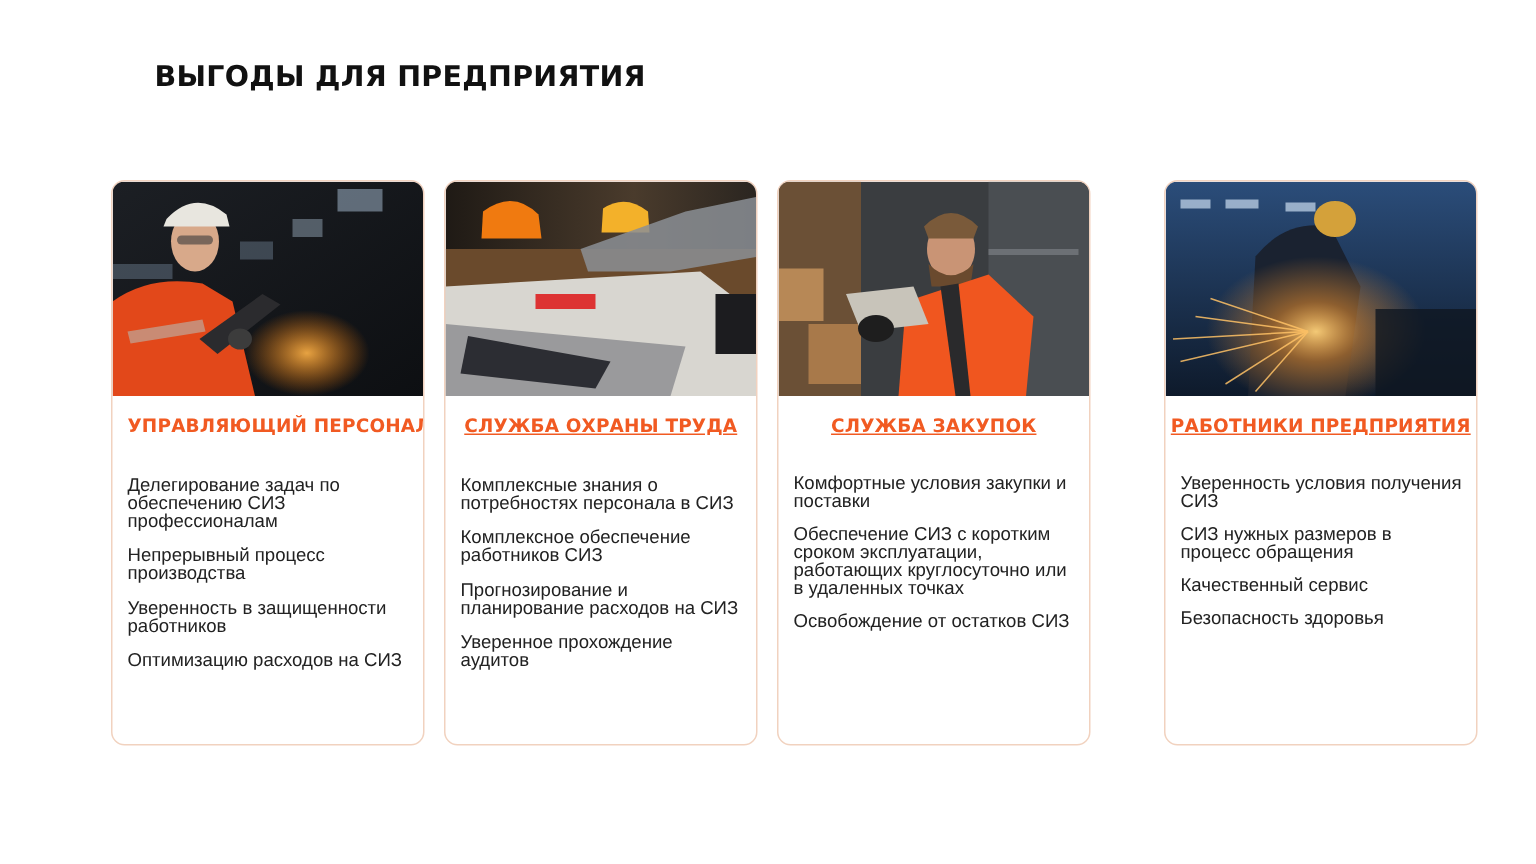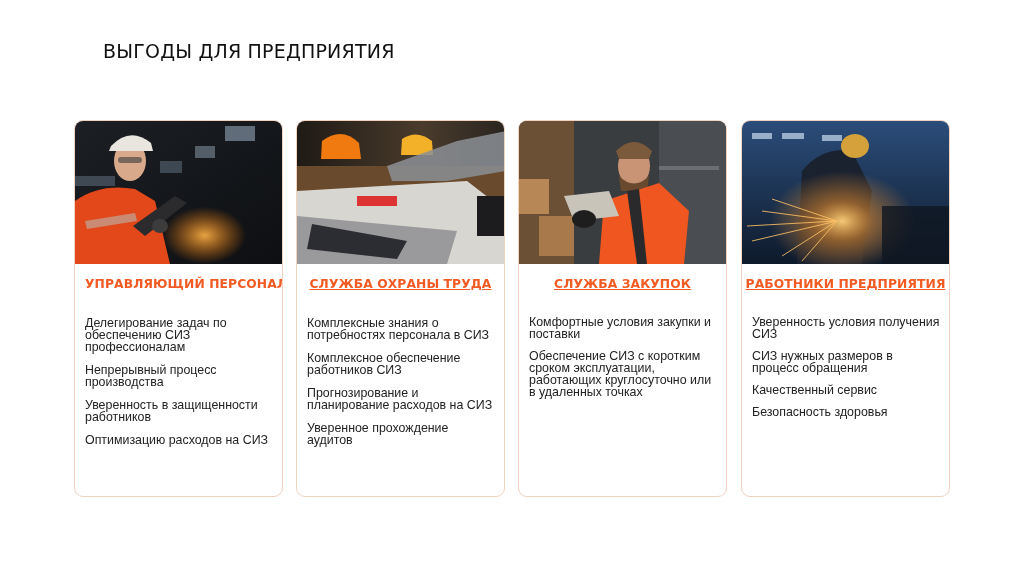--- a/index.html
+++ b/index.html
@@ -1,21 +1,21 @@
 <!DOCTYPE html>
 <html><head>
 <meta charset="utf-8">
 <style>
   html, body { margin: 0; padding: 0; }
   body {
     width: 1024px; height: 576px; background: #ffffff; position: relative; overflow: hidden;
     font-family: "Liberation Sans", sans-serif; color: #1a1a1a;
   }
   .title {
-    position: absolute; left: 103px; top: 40px; font-size: 19px; font-weight: normal;
+    position: absolute; left: 103px; top: 40px; font-size: 19px; font-weight: bold;
     letter-spacing: 0.2px; color: #111111; font-family: "DejaVu Sans", sans-serif;
   }
   .card {
     position: absolute; top: 120px; width: 209px; height: 377px;
     border: 1px solid #f1d2bf; border-radius: 9px; overflow: hidden; background: #fff;
     box-sizing: border-box;
   }
   .photo { position: absolute; left: 0; top: 0; width: 100%; height: 143px; overflow: hidden; }
   .card-title {
     position: absolute; top: 156px; left: 0; width: 100%; font-size: 12.3px; font-weight: bold;
@@ -119,24 +119,25 @@
       <path d="M85 80 L140 62 L170 90 L165 143 L80 143Z" fill="#f0561f"></path>
       <path d="M108 70 L118 143 L128 143 L120 68Z" fill="#2a2a2c"></path>
       <path d="M45 75 L90 70 L100 95 L55 100Z" fill="#c8c4ba"></path>
       <ellipse cx="65" cy="98" rx="12" ry="9" fill="#1e1e1e"></ellipse>
     </svg>
   </div>
   <div class="card-title center">СЛУЖБА ЗАКУПОК</div>
   <div class="items">
     <div class="item">Комфортные условия закупки и поставки</div>
     <div class="item">Обеспечение СИЗ с коротким сроком эксплуатации, работающих круглосуточно или в удаленных точках</div>
+    <div class="item">Освобождение от остатков СИЗ</div>
   </div>
 </div>
 
-<div class="card c4" style="left:741px;">
+<div class="card c4" style="left:776px;">
   <div class="photo">
     <svg width="209" height="143" viewBox="0 0 209 143">
       <defs>
         <linearGradient id="g4" x1="0" y1="0" x2="0" y2="1">
           <stop offset="0" stop-color="#2b4d7a"></stop>
             <stop offset="1" stop-color="#0e1a2b"></stop>
         </linearGradient>
         <radialGradient id="sp4" cx="0.48" cy="0.7" r="0.35">
           <stop offset="0" stop-color="#ffd27a" stop-opacity="0.95"></stop>
             <stop offset="0.4" stop-color="#ff9a2e" stop-opacity="0.5"></stop>

